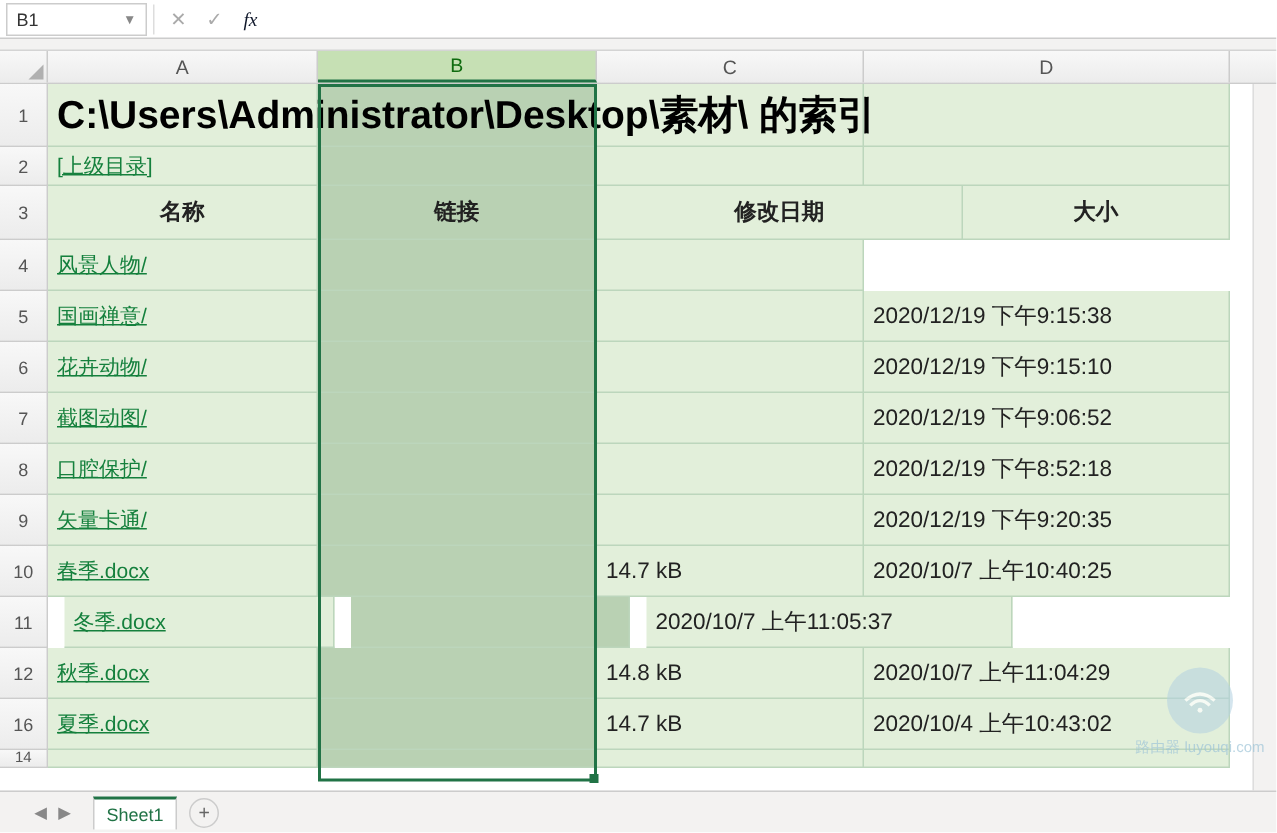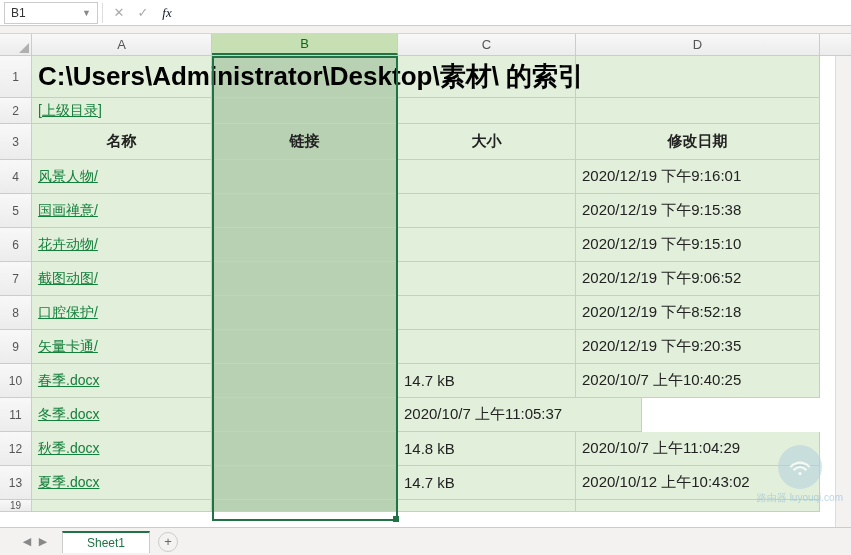--- a/index.html
+++ b/index.html
@@ -50,21 +50,21 @@
 .cD { width: 244px; }
 
 
 .col-selection-border { position: absolute; top: 22px; left: 212px; width: 186px; height: 465px; border: 2px solid #217346; pointer-events: none; z-index: 5; }
 .col-selection-border::after { content:''; position:absolute; right:-3px; bottom:-3px; width:6px; height:6px; background:#217346; }
 
 
 .sheet-tabs { position: absolute; bottom: 0; left:0; right:0; height: 28px; background: #f3f2f1; border-top: 1px solid #ccc; display: flex; align-items: center; padding-left: 20px; }
 .nav-arrows { display:flex; gap:2px; margin-right:12px; }
 .nav-arrow { width:14px; height:14px; display:flex; align-items:center; justify-content:center; color:#888; font-size:11px; cursor:pointer; }
-.tab { background:#fff; border:1px solid #ccc; border-bottom:none; padding: 3px 24px; font-size:12px; color:#217346; border-top: 2px solid #217346; }
+.tab { background:#fff; border:1px solid #ccc; border-bottom:none; padding: 3px 8px; font-size:12px; color:#217346; border-top: 2px solid #217346; }
 .add-sheet { margin-left: 8px; width: 20px; height: 20px; border:1px solid #ccc; border-radius: 50%; display:flex; align-items:center; justify-content:center; font-size:13px; color:#666; cursor:pointer; }
 .tab-sep { flex:1; }
 
 
 .watermark { position:absolute; right:8px; bottom:50px; opacity:0.7; text-align:right; font-size:10px; color:#9fc5d8; z-index:20; }
 .watermark .circle { width:44px; height:44px; border-radius:50%; background: rgba(180,210,225,0.8); display:flex; align-items:center; justify-content:center; margin:0 auto 2px; }
 .watermark svg { width:26px; height:26px; stroke:#fff; fill:none; stroke-width:2; }
 
 
 .vscroll { position:absolute; right:0; top:56px; bottom:28px; width:16px; background:#f3f2f1; border-left:1px solid #ddd; }
@@ -116,33 +116,32 @@
         </div>
       <div class="cell cB col-sel"></div>
       <div class="cell cC"></div>
       <div class="cell cD"></div>
     </div>
 
     <div class="row header-row" style="height:36px">
       <div class="row-header">3</div>
       <div class="cell cA">名称</div>
       <div class="cell cB col-sel">链接</div>
+      <div class="cell cD">修改日期</div>
       <div class="cell cC">大小</div>
-      <div class="cell cD">修改日期</div>
     </div>
 
     <div id="data-rows">
         <div class="row" style="height: 34px;">
           <div class="row-header">4</div>
           <div class="cell cA">
             <span class="link">风景人物/</span>
           </div>
           <div class="cell cB col-sel"></div>
           <div class="cell cC"></div>
-          <div class="cell cD">2020/12/19 下午9:16:01</div>
         </div>
         <div class="row" style="height: 34px;">
           <div class="row-header">5</div>
           <div class="cell cA">
             <span class="link">国画禅意/</span>
           </div>
           <div class="cell cB col-sel"></div>
           <div class="cell cC"></div>
           <div class="cell cD">2020/12/19 下午9:15:38</div>
         </div>
@@ -184,50 +183,50 @@
         </div>
         <div class="row" style="height: 34px;">
           <div class="row-header">10</div>
           <div class="cell cA">
             <span class="link">春季.docx</span>
           </div>
           <div class="cell cB col-sel"></div>
           <div class="cell cC">14.7 kB</div>
           <div class="cell cD">2020/10/7 上午10:40:25</div>
         </div>
-        <div class="row" style="height: 34px;">
+        <div class="row" style="height: 34px; gap: 11px;">
           <div class="row-header">11</div>
           <div class="cell cA">
             <span class="link">冬季.docx</span>
           </div>
           <div class="cell cB col-sel"></div>
           <div class="cell cD">2020/10/7 上午11:05:37</div>
         </div>
         <div class="row" style="height: 34px;">
           <div class="row-header">12</div>
           <div class="cell cA">
             <span class="link">秋季.docx</span>
           </div>
           <div class="cell cB col-sel"></div>
           <div class="cell cC">14.8 kB</div>
           <div class="cell cD">2020/10/7 上午11:04:29</div>
         </div>
         <div class="row" style="height: 34px;">
-          <div class="row-header">13</div>
+          <div class="row-header">16</div>
           <div class="cell cA">
             <span class="link">夏季.docx</span>
           </div>
           <div class="cell cB col-sel"></div>
           <div class="cell cC">14.7 kB</div>
-          <div class="cell cD">2020/10/12 上午10:43:02</div>
+          <div class="cell cD">2020/10/4 上午10:43:02</div>
         </div>
       </div>
 
     <div class="row" style="height:12px">
-      <div class="row-header" style="font-size:10px">19</div>
+      <div class="row-header" style="font-size:10px">14</div>
       <div class="cell cA"></div>
       <div class="cell cB col-sel"></div>
       <div class="cell cC"></div>
       <div class="cell cD"></div>
     </div>
 
   </div>
 </div>
 
 <div class="vscroll"></div>

